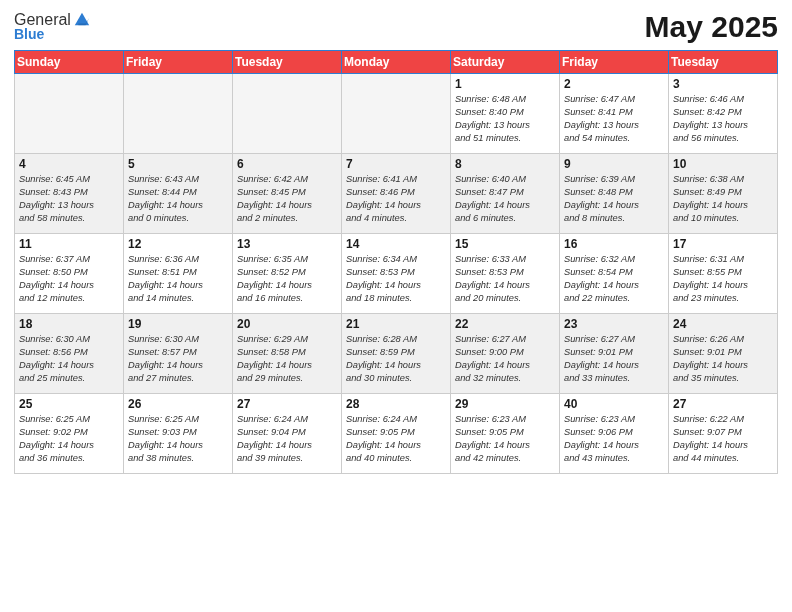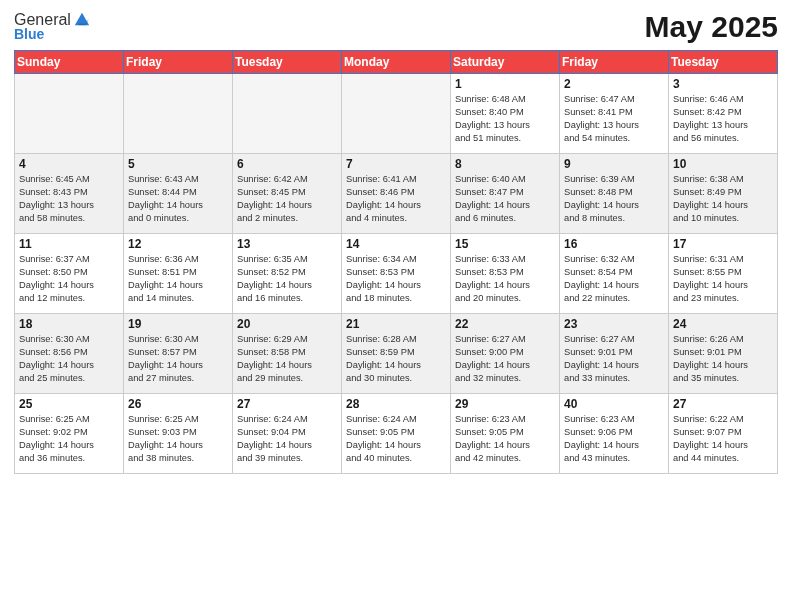--- a/index.html
+++ b/index.html
@@ -75,20 +75,21 @@
     .day-num {
       font-size: 12px;
       font-weight: bold;
       color: #1a1a1a;
       display: block;
       margin-bottom: 2px;
     }
     .day-info {
       line-height: 1.4;
       font-size: 9.3px;
+      font-style: italic;
     }
     .row-shaded td {
       background: #f0f0f0;
     }
   </style>
 </head>
 <body>
 
 <div class="page">
   <div class="header">

